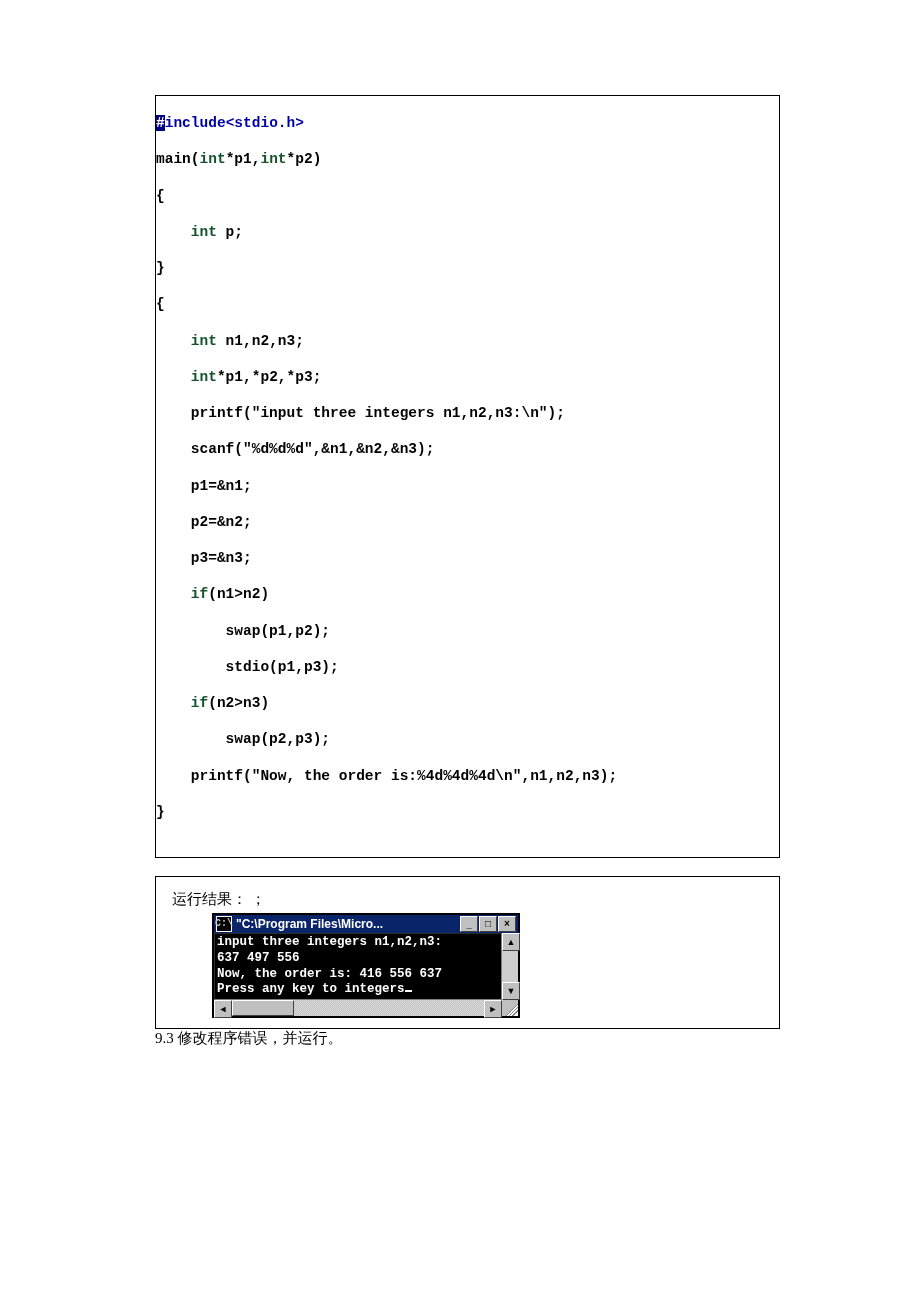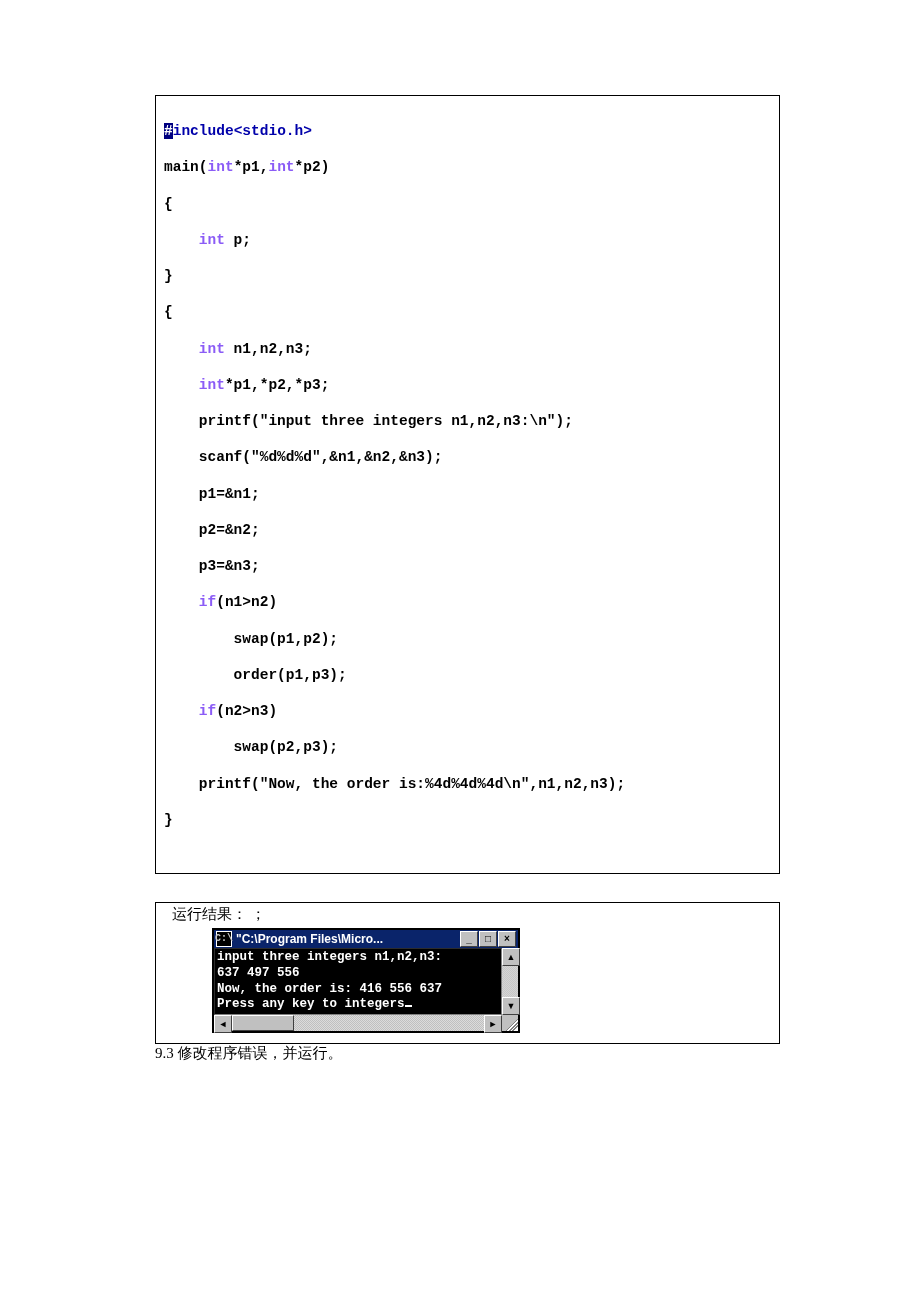--- a/index.html
+++ b/index.html
@@ -10,37 +10,37 @@
     font-size: 14px;
     color: #000;
     width: 920px;
   }
   .page {
     padding: 95px 140px 40px 155px;
   }
   .code-box {
     border: 1px solid #000;
     background: #fff;
-    padding: 8px;
+    padding: 0;
     font-family: "Fixedsys", "Courier New", monospace;
     font-size: 14.5px;
     font-weight: bold;
     line-height: 1.25;
     white-space: pre;
     overflow: hidden;
   }
   .code-line { display: block; }
   .tok-pre  { color: #0000aa; }   
-  .tok-kw   { color: #8b5cf6; }
+  .tok-kw   { color: #14532d; }
   .tok-hl   { background: #000080; color: #fff; }
 
   .result-box {
     border: 1px solid #000;
-    margin-top: 28px;
-    padding: 2px 16px 10px 16px;
+    margin-top: 18px;
+    padding: 13px 16px 10px 16px;
   }
   .result-label {
     font-family: "SimSun", "Songti SC", serif;
     font-size: 15px;
     margin-bottom: 4px;
   }
   .console-wrap {
     margin-left: 40px;
     width: 308px;
   }
@@ -178,21 +178,21 @@
 <span class="code-line">{</span>
 <span class="code-line"><span>    </span><span class="tok-kw">int</span><span> n1,n2,n3;</span></span>
 <span class="code-line"><span>    </span><span class="tok-kw">int</span><span>*p1,*p2,*p3;</span></span>
 <span class="code-line">    printf("input three integers n1,n2,n3:\n");</span>
 <span class="code-line">    scanf("%d%d%d",&amp;n1,&amp;n2,&amp;n3);</span>
 <span class="code-line">    p1=&amp;n1;</span>
 <span class="code-line">    p2=&amp;n2;</span>
 <span class="code-line">    p3=&amp;n3;</span>
 <span class="code-line"><span>    </span><span class="tok-kw">if</span><span>(n1&gt;n2)</span></span>
 <span class="code-line">        swap(p1,p2);</span>
-<span class="code-line">        order(p1,p3);</span>
+<span class="code-line">        stdio(p1,p3);</span>
 <span class="code-line"><span>    </span><span class="tok-kw">if</span><span>(n2&gt;n3)</span></span>
 <span class="code-line">        swap(p2,p3);</span>
 <span class="code-line">    printf("Now, the order is:%4d%4d%4d\n",n1,n2,n3);</span>
 <span class="code-line">}</span>
   </div>
 
   <div class="result-box">
     <div class="result-label">运行结果：   ；</div>
 
     <div class="console-wrap">

